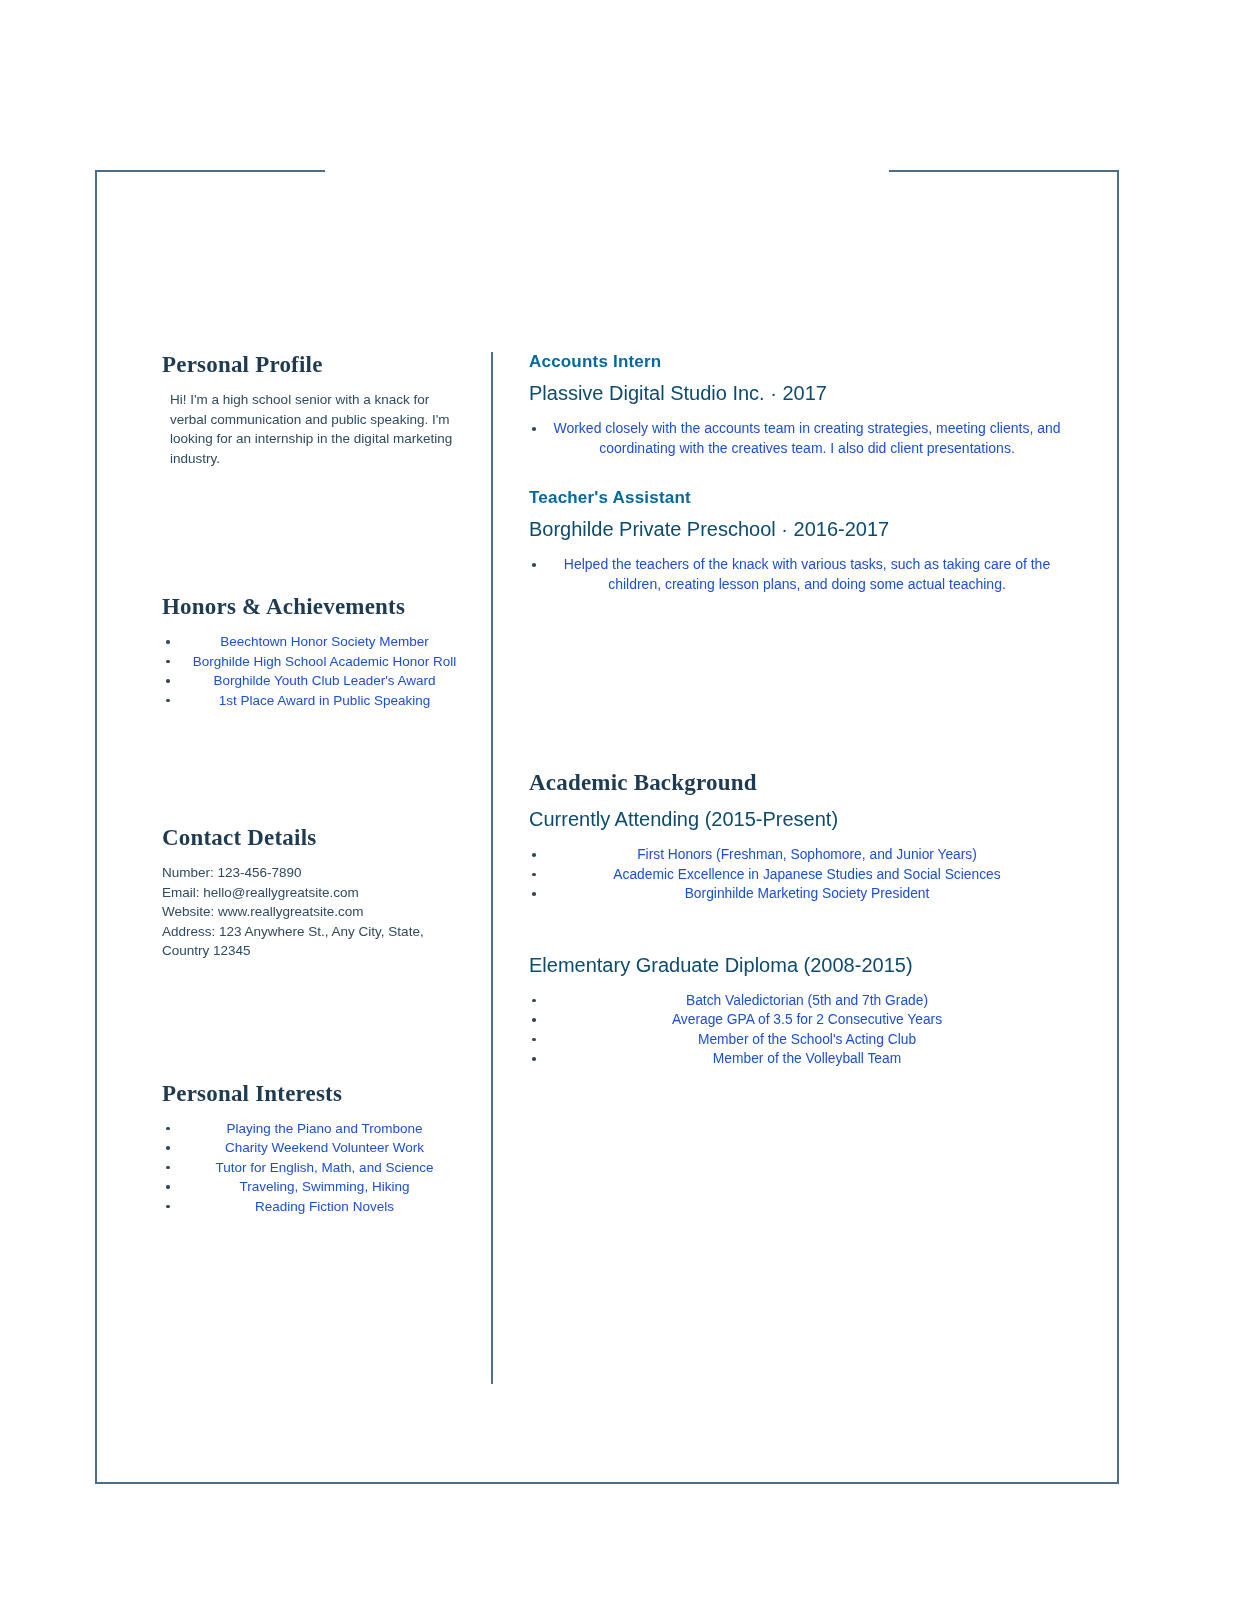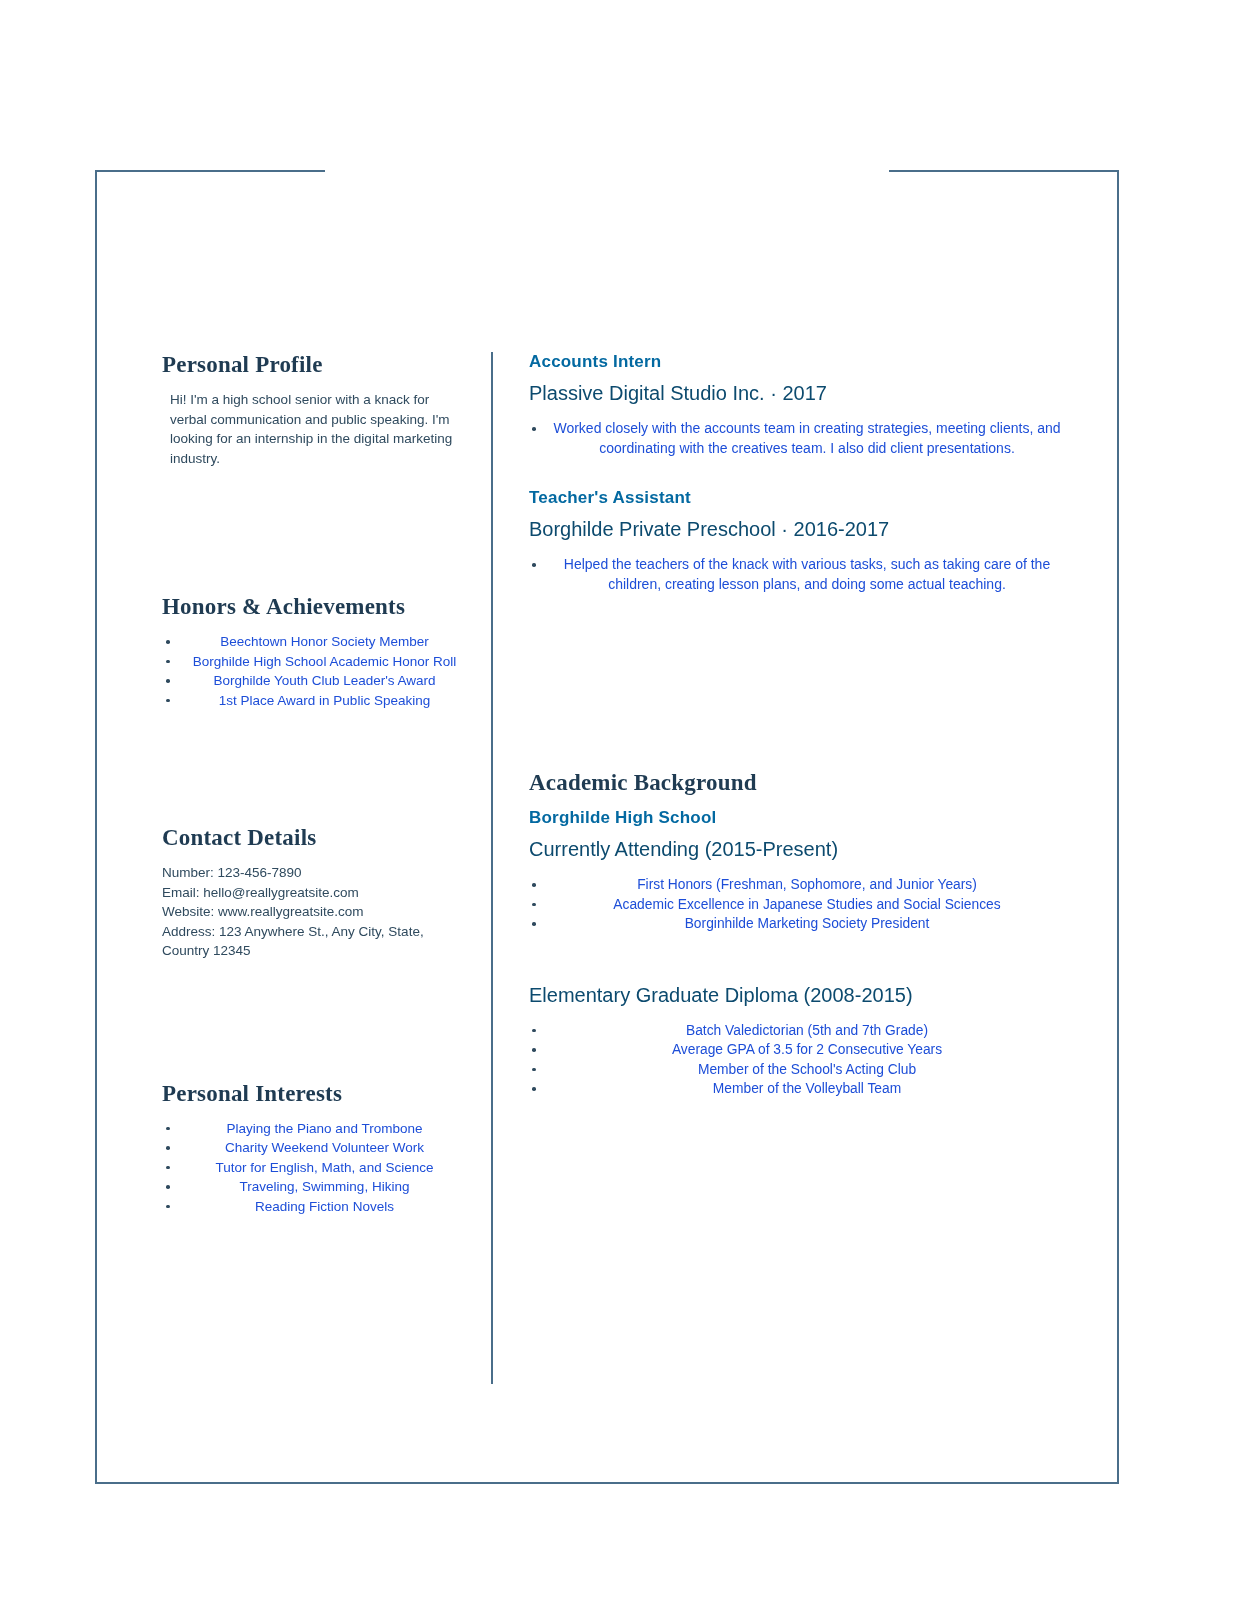--- a/index.html
+++ b/index.html
@@ -260,21 +260,20 @@
         </ul>
       </div>
     </section>
 
     <div style="height:176px;"></div>
 
     <section>
       <h2 class="sec-title">Academic Background</h2>
 
       <div>
-        <div class="job-title">Borghilde High School</div>
         <div class="job-meta">Currently Attending (2015-Present)</div>
         <ul class="bullets">
           <li>First Honors (Freshman, Sophomore, and Junior Years)</li>
           <li>Academic Excellence in Japanese Studies and Social Sciences</li>
           <li>Borginhilde Marketing Society President</li>
         </ul>
       </div>
 
       <div class="gap-l"></div>
 

